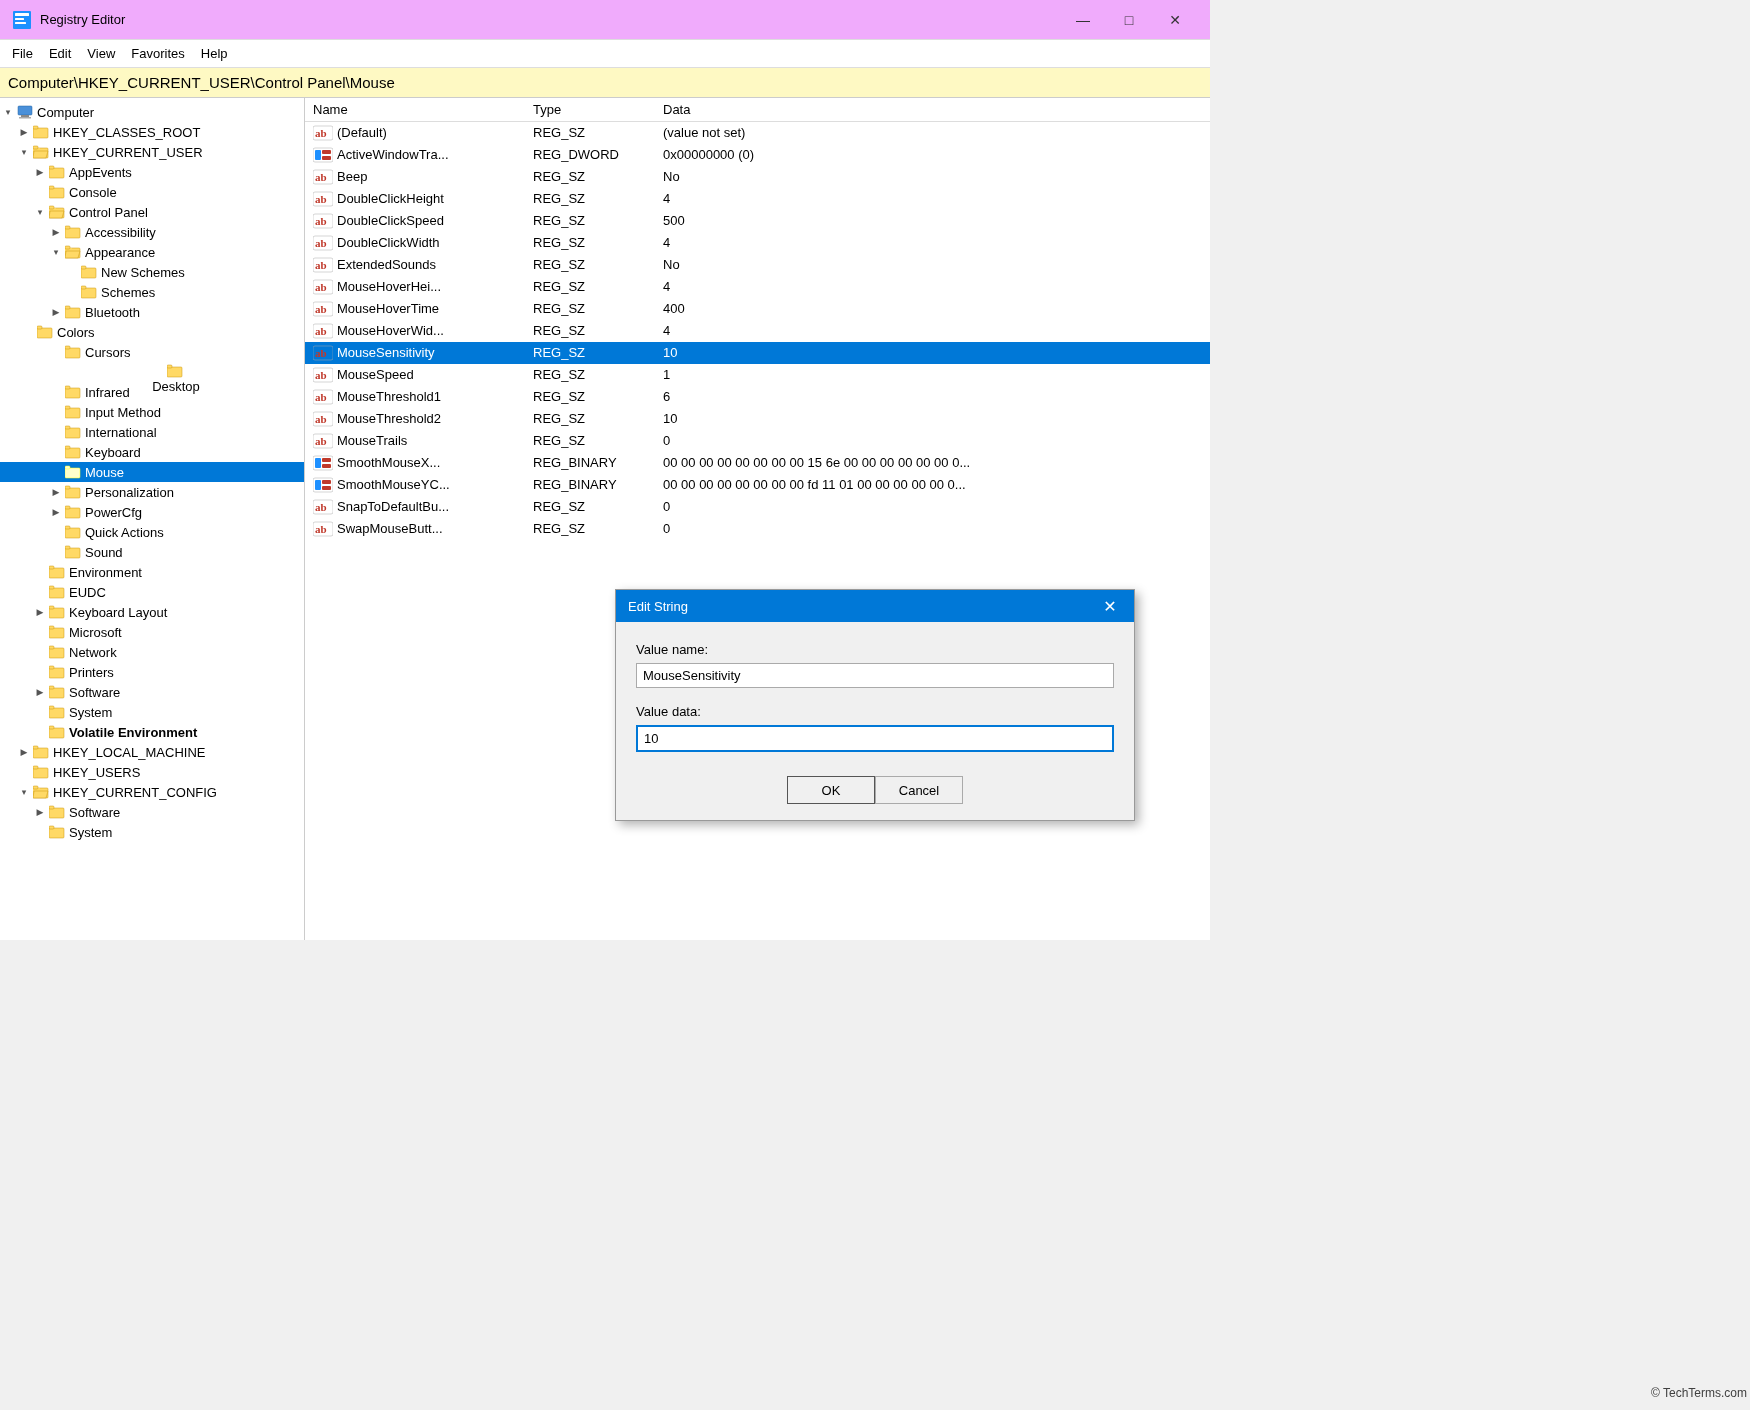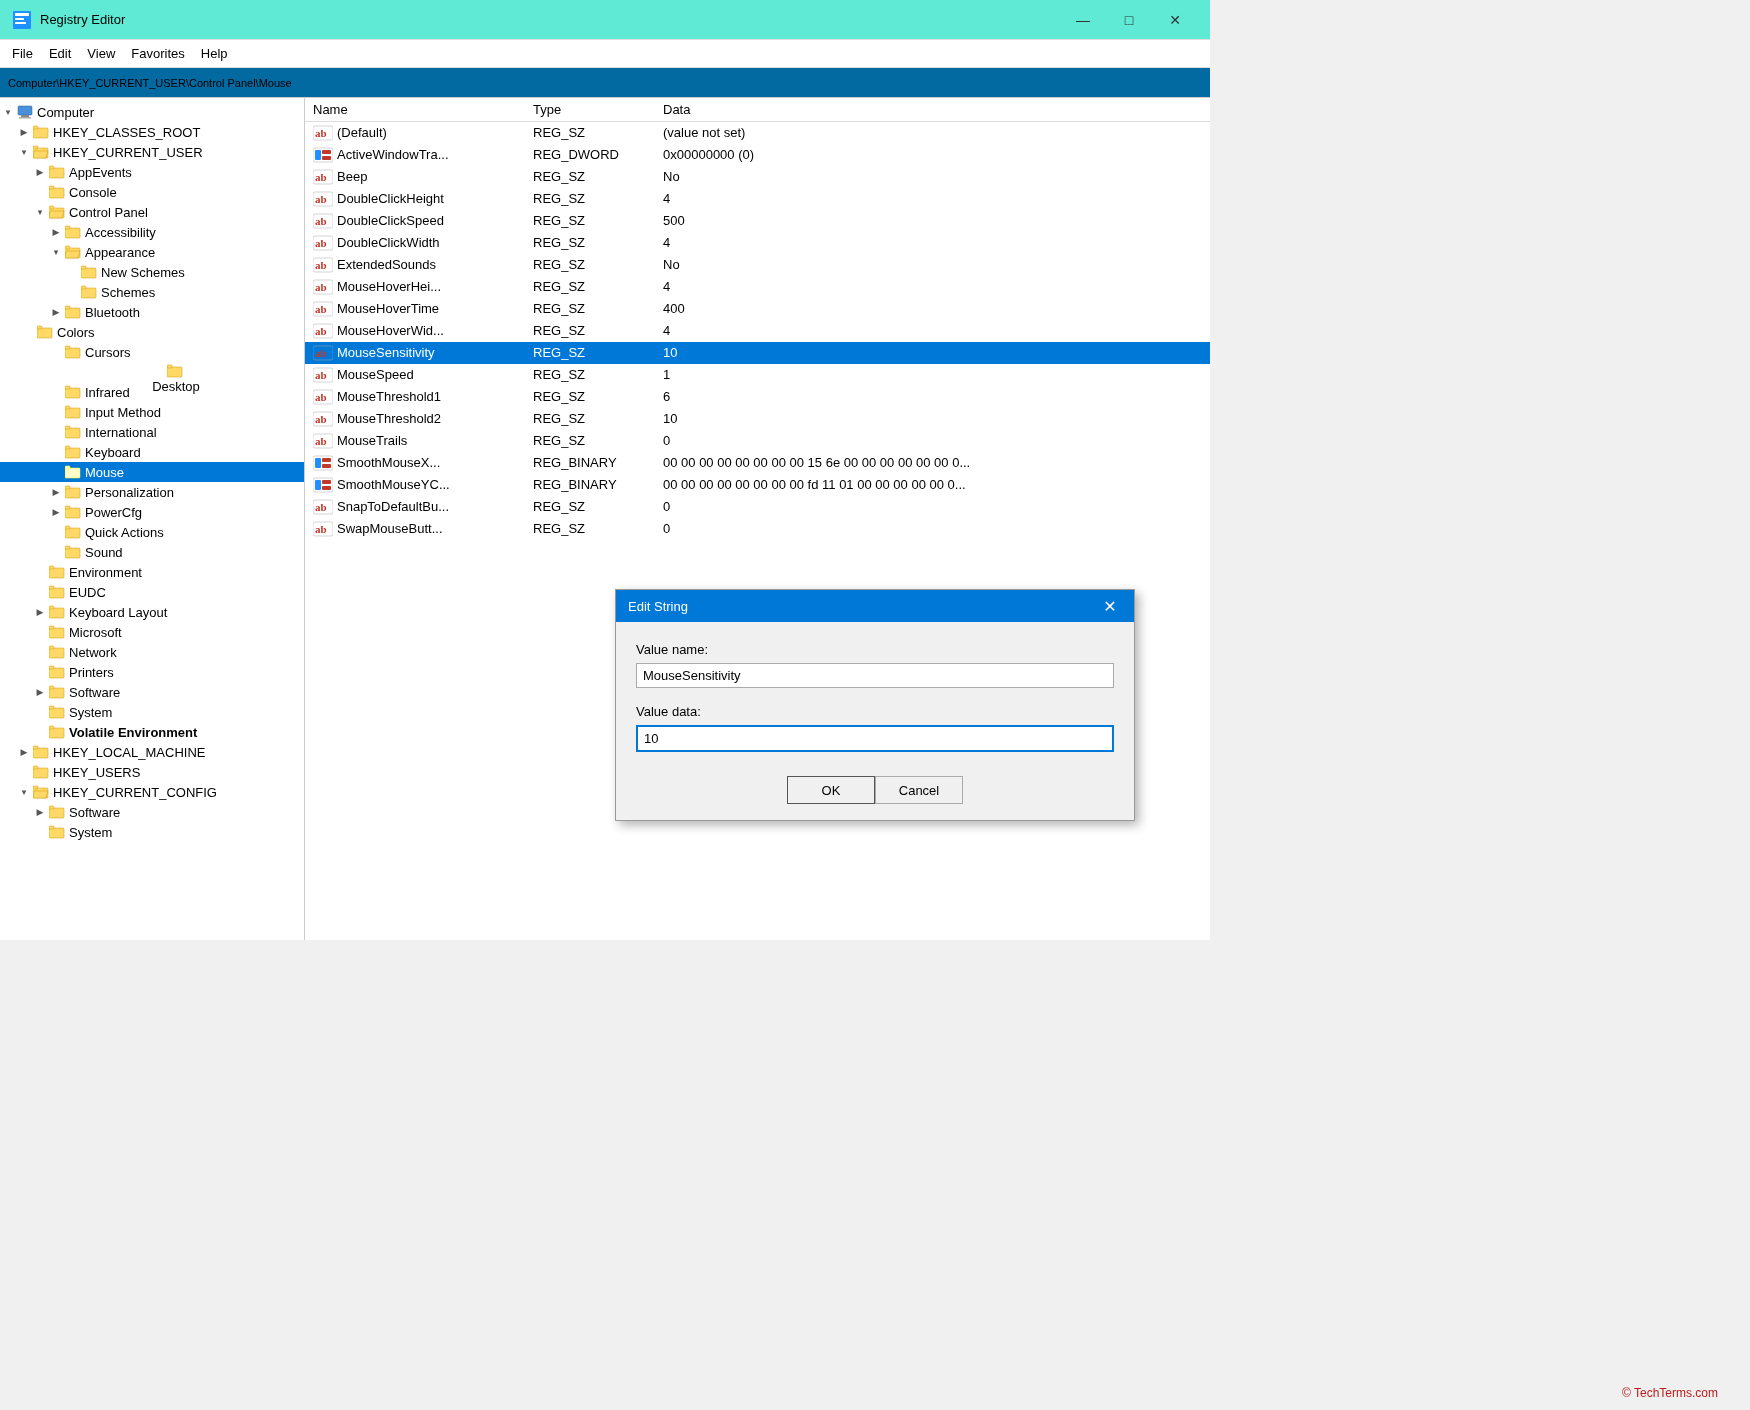--- a/index.html
+++ b/index.html
@@ -7,21 +7,21 @@
       font-family: 'Segoe UI', Tahoma, Geneva, Verdana, sans-serif;
       font-size: 13px;
       background: #f0f0f0;
       width: 1210px;
       height: 940px;
       overflow: hidden;
     }
 
     
     .title-bar {
-      background: #5eead4;
+      background: #f0abfc;
       display: flex;
       align-items: center;
       justify-content: space-between;
       padding: 8px 12px;
       border-bottom: 1px solid #ddd;
       height: 40px;
     }
     .title-bar-left {
       display: flex;
       align-items: center;
@@ -62,24 +62,24 @@
       align-items: center;
     }
     .menu-item {
       padding: 3px 8px;
       cursor: pointer;
       font-size: 13px;
     }
 
     
     .address-bar {
-      background: #0369a1;
+      background: #fef9c3;
       padding: 4px 8px;
       border-bottom: 1px solid #ccc;
-      font-size: 11px;
+      font-size: 15px;
       height: 30px;
       display: flex;
       align-items: center;
     }
 
     
     .main-content {
       display: flex;
       height: calc(940px - 98px);
       background: #fff;
@@ -254,23 +254,23 @@
       background: #f0f0f0;
       cursor: pointer;
       font-size: 13px;
     }
     .modal-btn.default { border-color: #555; }
 
     
     .watermark {
       position: fixed;
       bottom: 10px;
-      right: 32px;
+      right: 3px;
       font-size: 12px;
-      color: #b91c1c;
+      color: #404040;
     }
 
     
     ::-webkit-scrollbar { width: 10px; height: 10px; }
     ::-webkit-scrollbar-track { background: #f1f1f1; }
     ::-webkit-scrollbar-thumb { background: #bbb; }
   </style>
 </head>
 <body>
 

